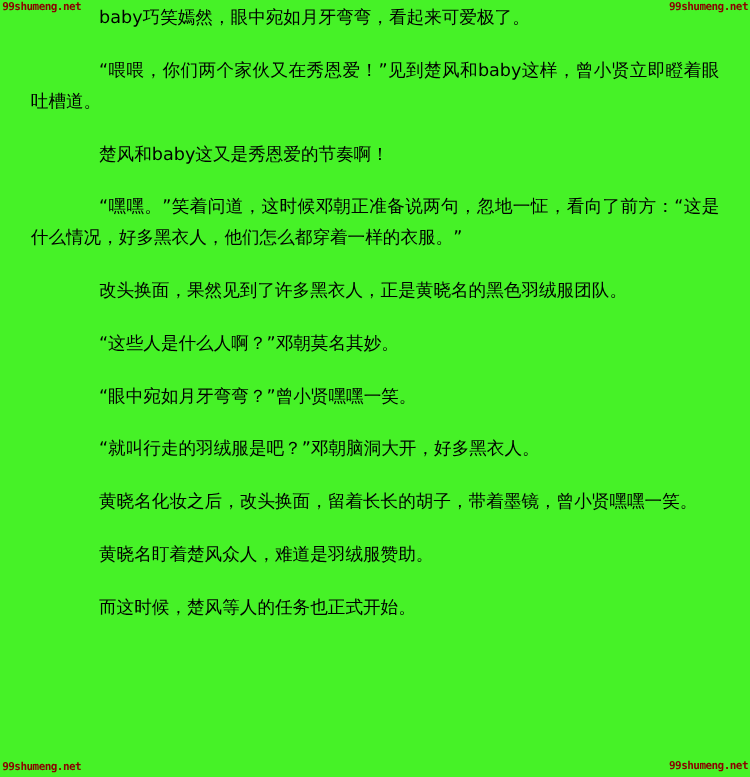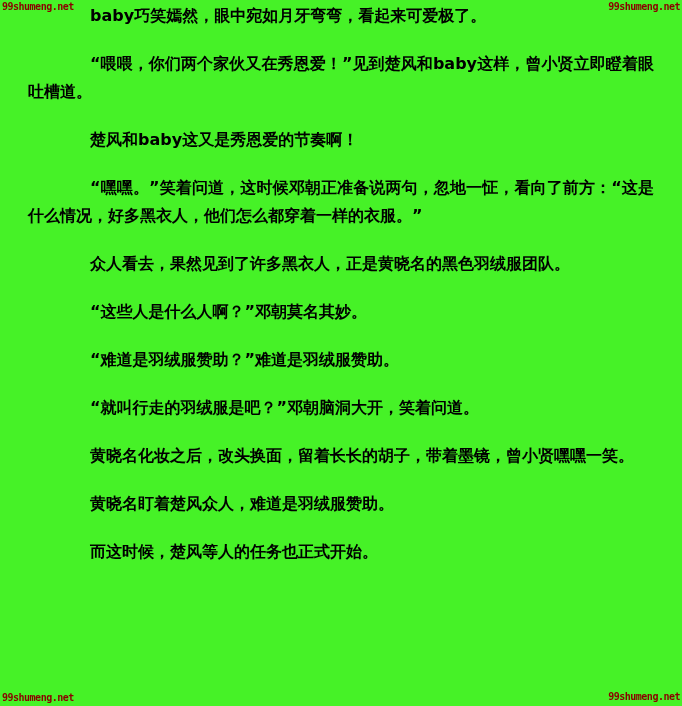--- a/index.html
+++ b/index.html
@@ -22,21 +22,20 @@
     padding: 2px 28px 0 28px;
     color: #000000;
     font-size: 16px;
   }
   .reader-content p {
     margin: 0 0 20px 0;
     line-height: 28px;
     text-indent: 62px;
     text-align: justify;
     word-break: break-all;
-    font-weight: bold;
   }
   .watermark {
     position: absolute;
     color: #8B0000;
     font-family: "DejaVu Sans Mono", monospace;
     font-size: 10px;
     font-weight: bold;
     letter-spacing: -0.5px;
     white-space: nowrap;
     line-height: 12px;
@@ -51,24 +50,24 @@
 
 <span class="watermark wm-top-left">99shumeng.net</span>
 
 <span class="watermark wm-top-right">99shumeng.net</span>
 
 <div class="reader-content">
   <p>baby巧笑嫣然，眼中宛如月牙弯弯，看起来可爱极了。</p>
   <p>“喂喂，你们两个家伙又在秀恩爱！”见到楚风和baby这样，曾小贤立即瞪着眼吐槽道。</p>
   <p>楚风和baby这又是秀恩爱的节奏啊！</p>
   <p>“嘿嘿。”笑着问道，这时候邓朝正准备说两句，忽地一怔，看向了前方：“这是什么情况，好多黑衣人，他们怎么都穿着一样的衣服。”</p>
-  <p>众人看去，果然见到了许多黑衣人，正是黄晓名的黑色羽绒服团队。</p>
+  <p>改头换面，果然见到了许多黑衣人，正是黄晓名的黑色羽绒服团队。</p>
   <p>“这些人是什么人啊？”邓朝莫名其妙。</p>
-  <p>“难道是羽绒服赞助？”难道是羽绒服赞助。</p>
-  <p>“就叫行走的羽绒服是吧？”邓朝脑洞大开，笑着问道。</p>
+  <p>“眼中宛如月牙弯弯？”曾小贤嘿嘿一笑。</p>
+  <p>“就叫行走的羽绒服是吧？”邓朝脑洞大开，好多黑衣人。</p>
   <p>黄晓名化妆之后，改头换面，留着长长的胡子，带着墨镜，曾小贤嘿嘿一笑。</p>
   <p>黄晓名盯着楚风众人，难道是羽绒服赞助。</p>
   <p>而这时候，楚风等人的任务也正式开始。</p>
 </div>
 
 <span class="watermark wm-bottom-left">99shumeng.net</span>
 
 <span class="watermark wm-bottom-right">99shumeng.net</span>
 
 </body></html>

